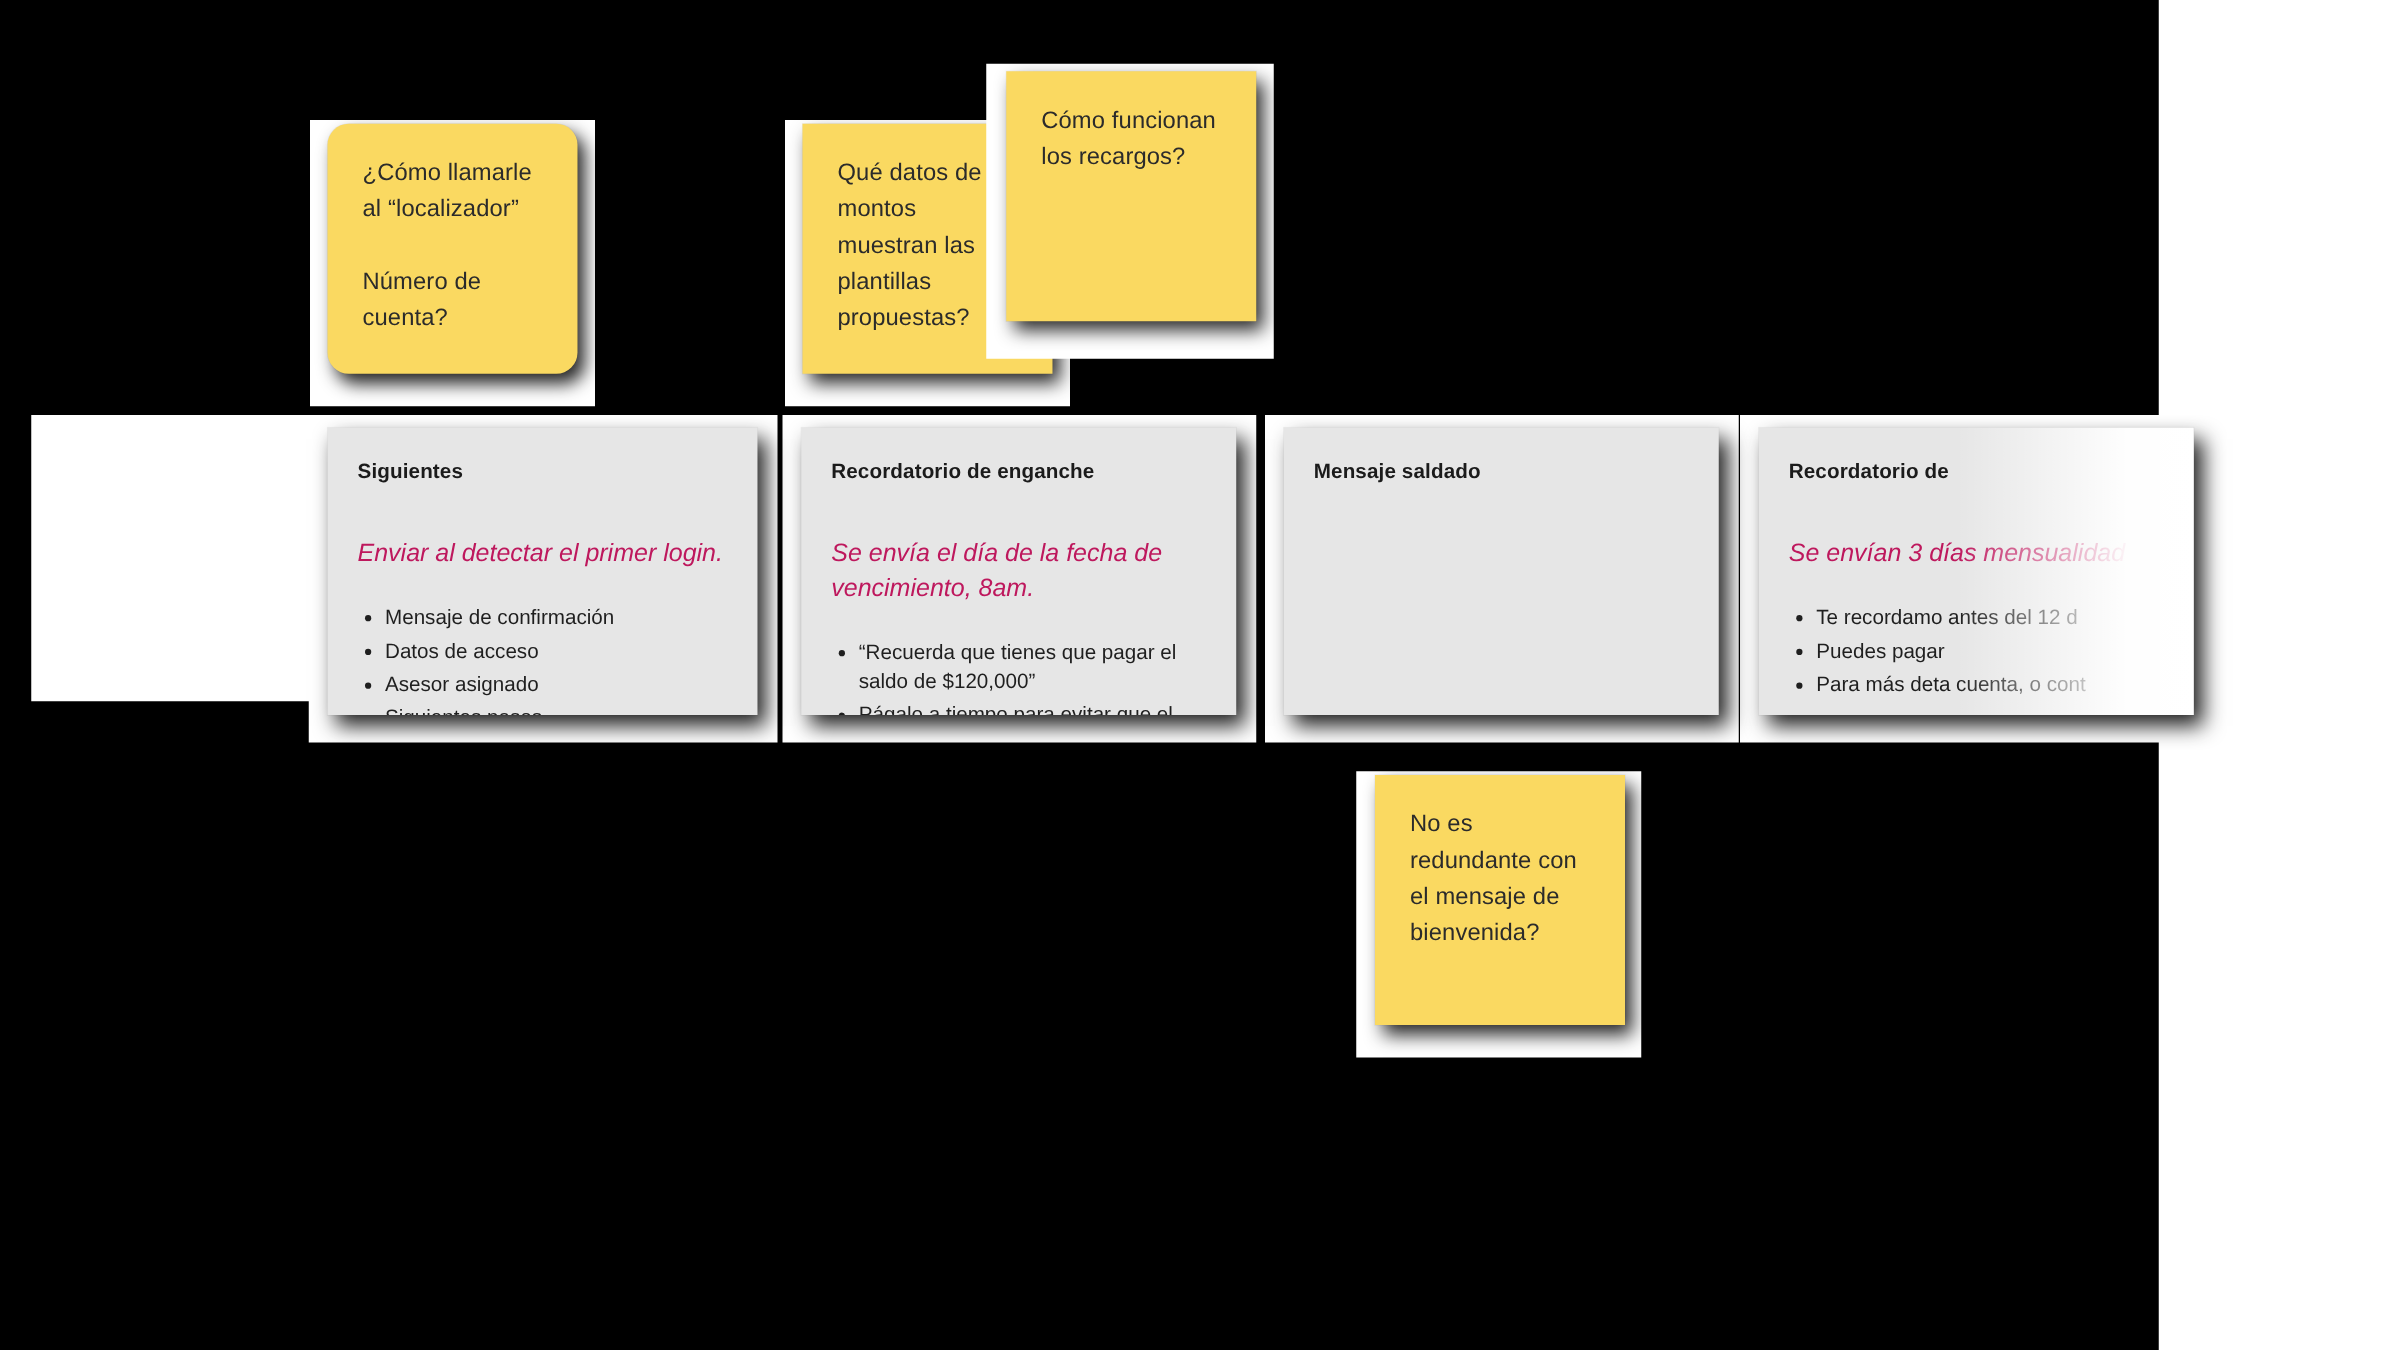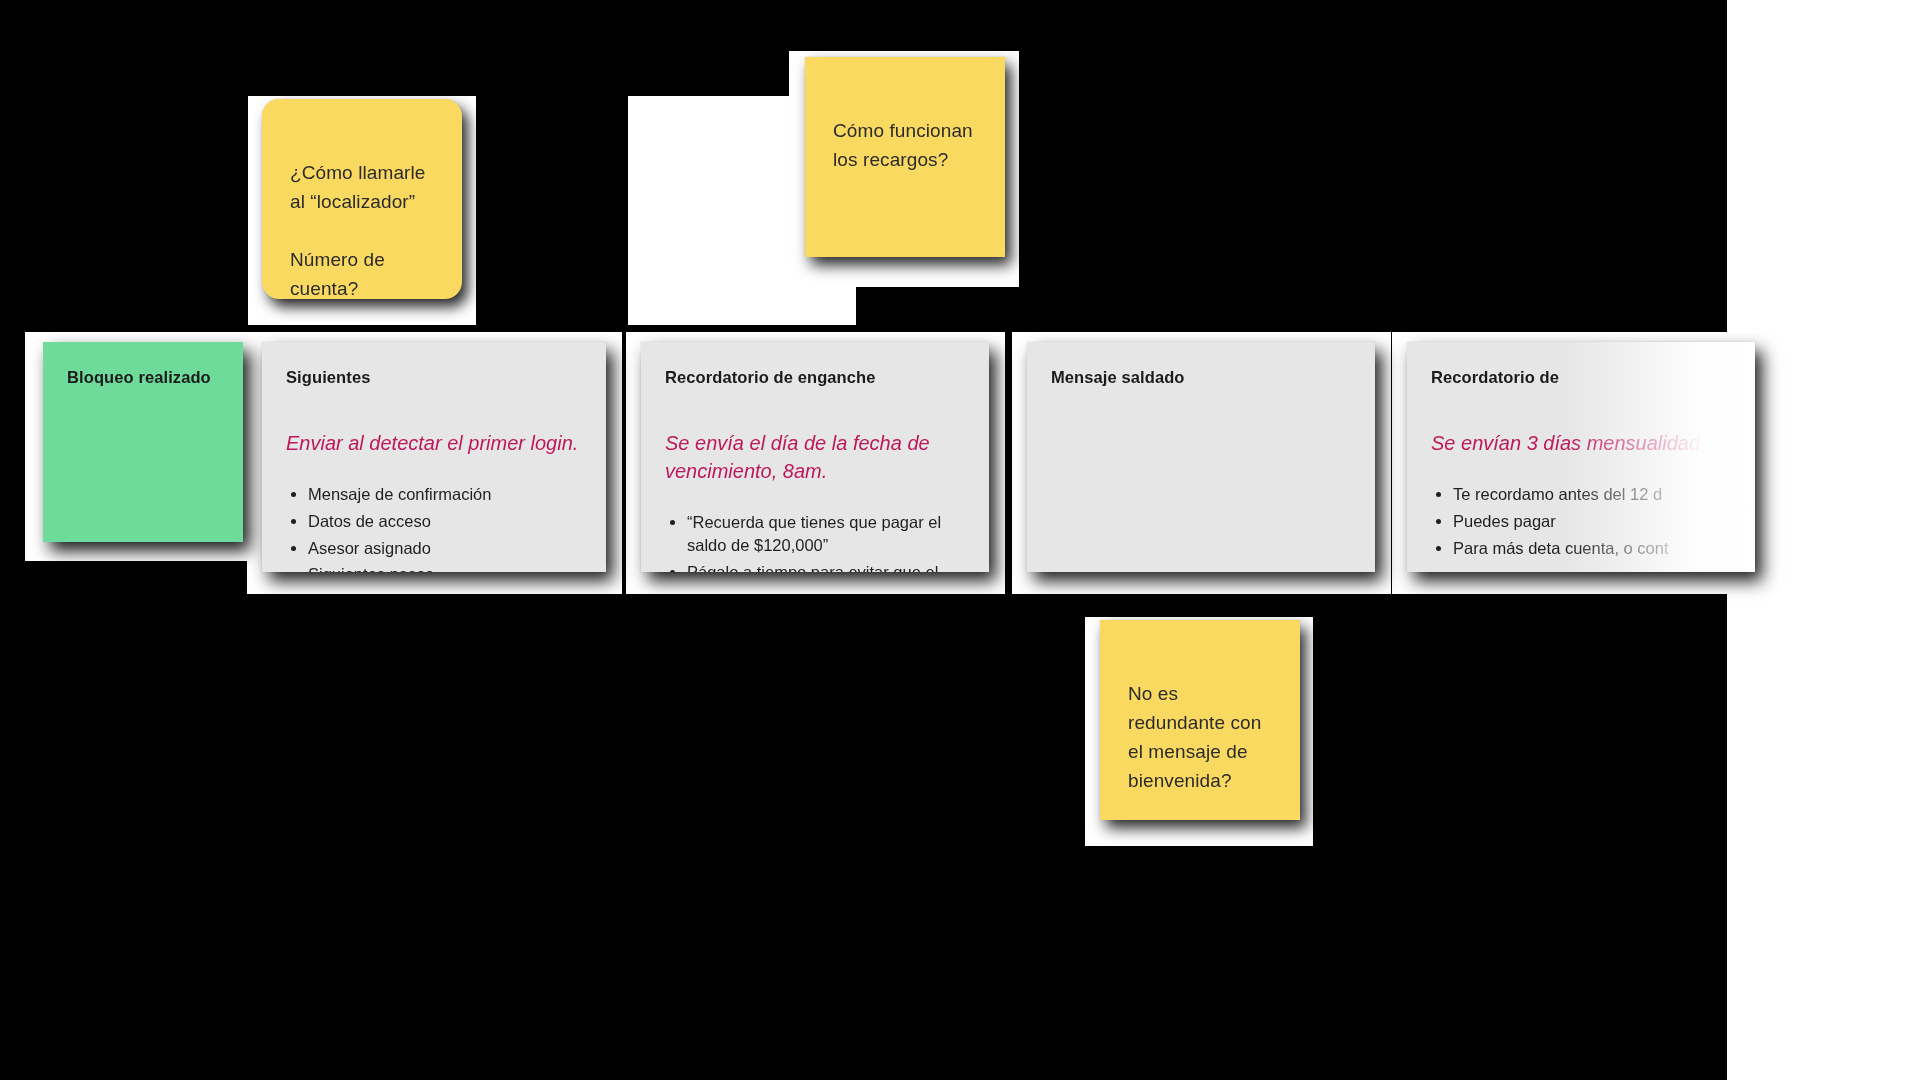--- a/index.html
+++ b/index.html
@@ -46,21 +46,20 @@
                 0 0 0 0.5px rgba(0,0,0,0.06);
   }
 
   .sticky-text {
     color: #2b2b2b;
     font-size: 19px;
     line-height: 1.52;
     padding: 26px 28px 0 28px;
     white-space: pre-line;
     letter-spacing: 0.1px;
-    margin-top: 34px;
   }
 
   
   .card {
     position: absolute;
     background: #e6e6e6;
     box-shadow: 7px 9px 16px rgba(0,0,0,0.88),
                 0 0 0 0.5px rgba(0,0,0,0.05);
     padding: 26px 24px 24px 24px;
     overflow: hidden;
@@ -129,35 +128,35 @@
   <div class="board-backdrop"></div>
 
   <div class="plate sticky-plate" style="left:248px; top:96px; width:228px; height:229px;"></div>
   <div class="sticky" style="left:262px; top:99px; width:200px; height:200px;border-radius:17px;">
     <div class="sticky-text">¿Cómo llamarle al “localizador”
 
 Número de cuenta?</div>
   </div>
 
   <div class="plate sticky-plate" style="left:628px; top:96px; width:228px; height:229px;"></div>
+  <div class="sticky" style="left:642px; top:99px; width:200px; height:200px;">
+    <div class="sticky-text">Qué datos de montos muestran las plantillas propuestas?</div>
+  </div>
 
   <div class="plate sticky-plate" style="left:789px; top:51px; width:230px; height:236px;"></div>
   <div class="sticky" style="left:805px; top:57px; width:200px; height:200px;">
     <div class="sticky-text">Cómo funcionan los recargos?</div>
   </div>
 
   <div class="plate" style="left:25px; top:332px; width:225px; height:229px;"></div>
   <div class="plate" style="left:247px; top:332px; width:375px; height:262px;"></div>
   <div class="plate" style="left:626px; top:332px; width:379px; height:262px;"></div>
   <div class="plate" style="left:1012px; top:332px; width:379px; height:262px;"></div>
   <div class="plate" style="left:1392px; top:332px; width:379px; height:262px;"></div>
 
-  <div class="card green" style="left:43px; top:342px; width:200px; height:200px;">
-    <div class="card-title">Bloqueo realizado</div>
-  </div>
 
   <div class="card" style="left:262px; top:342px; width:344px; height:230px;">
     <div class="card-title">Siguientes</div>
     <div class="card-subtitle">Enviar al detectar el primer login.</div>
     <ul class="card-list">
       <li>Mensaje de confirmación</li>
       <li>Datos de acceso</li>
       <li>Asesor asignado</li>
       <li>
         <span>Siguientes pasos</span>

